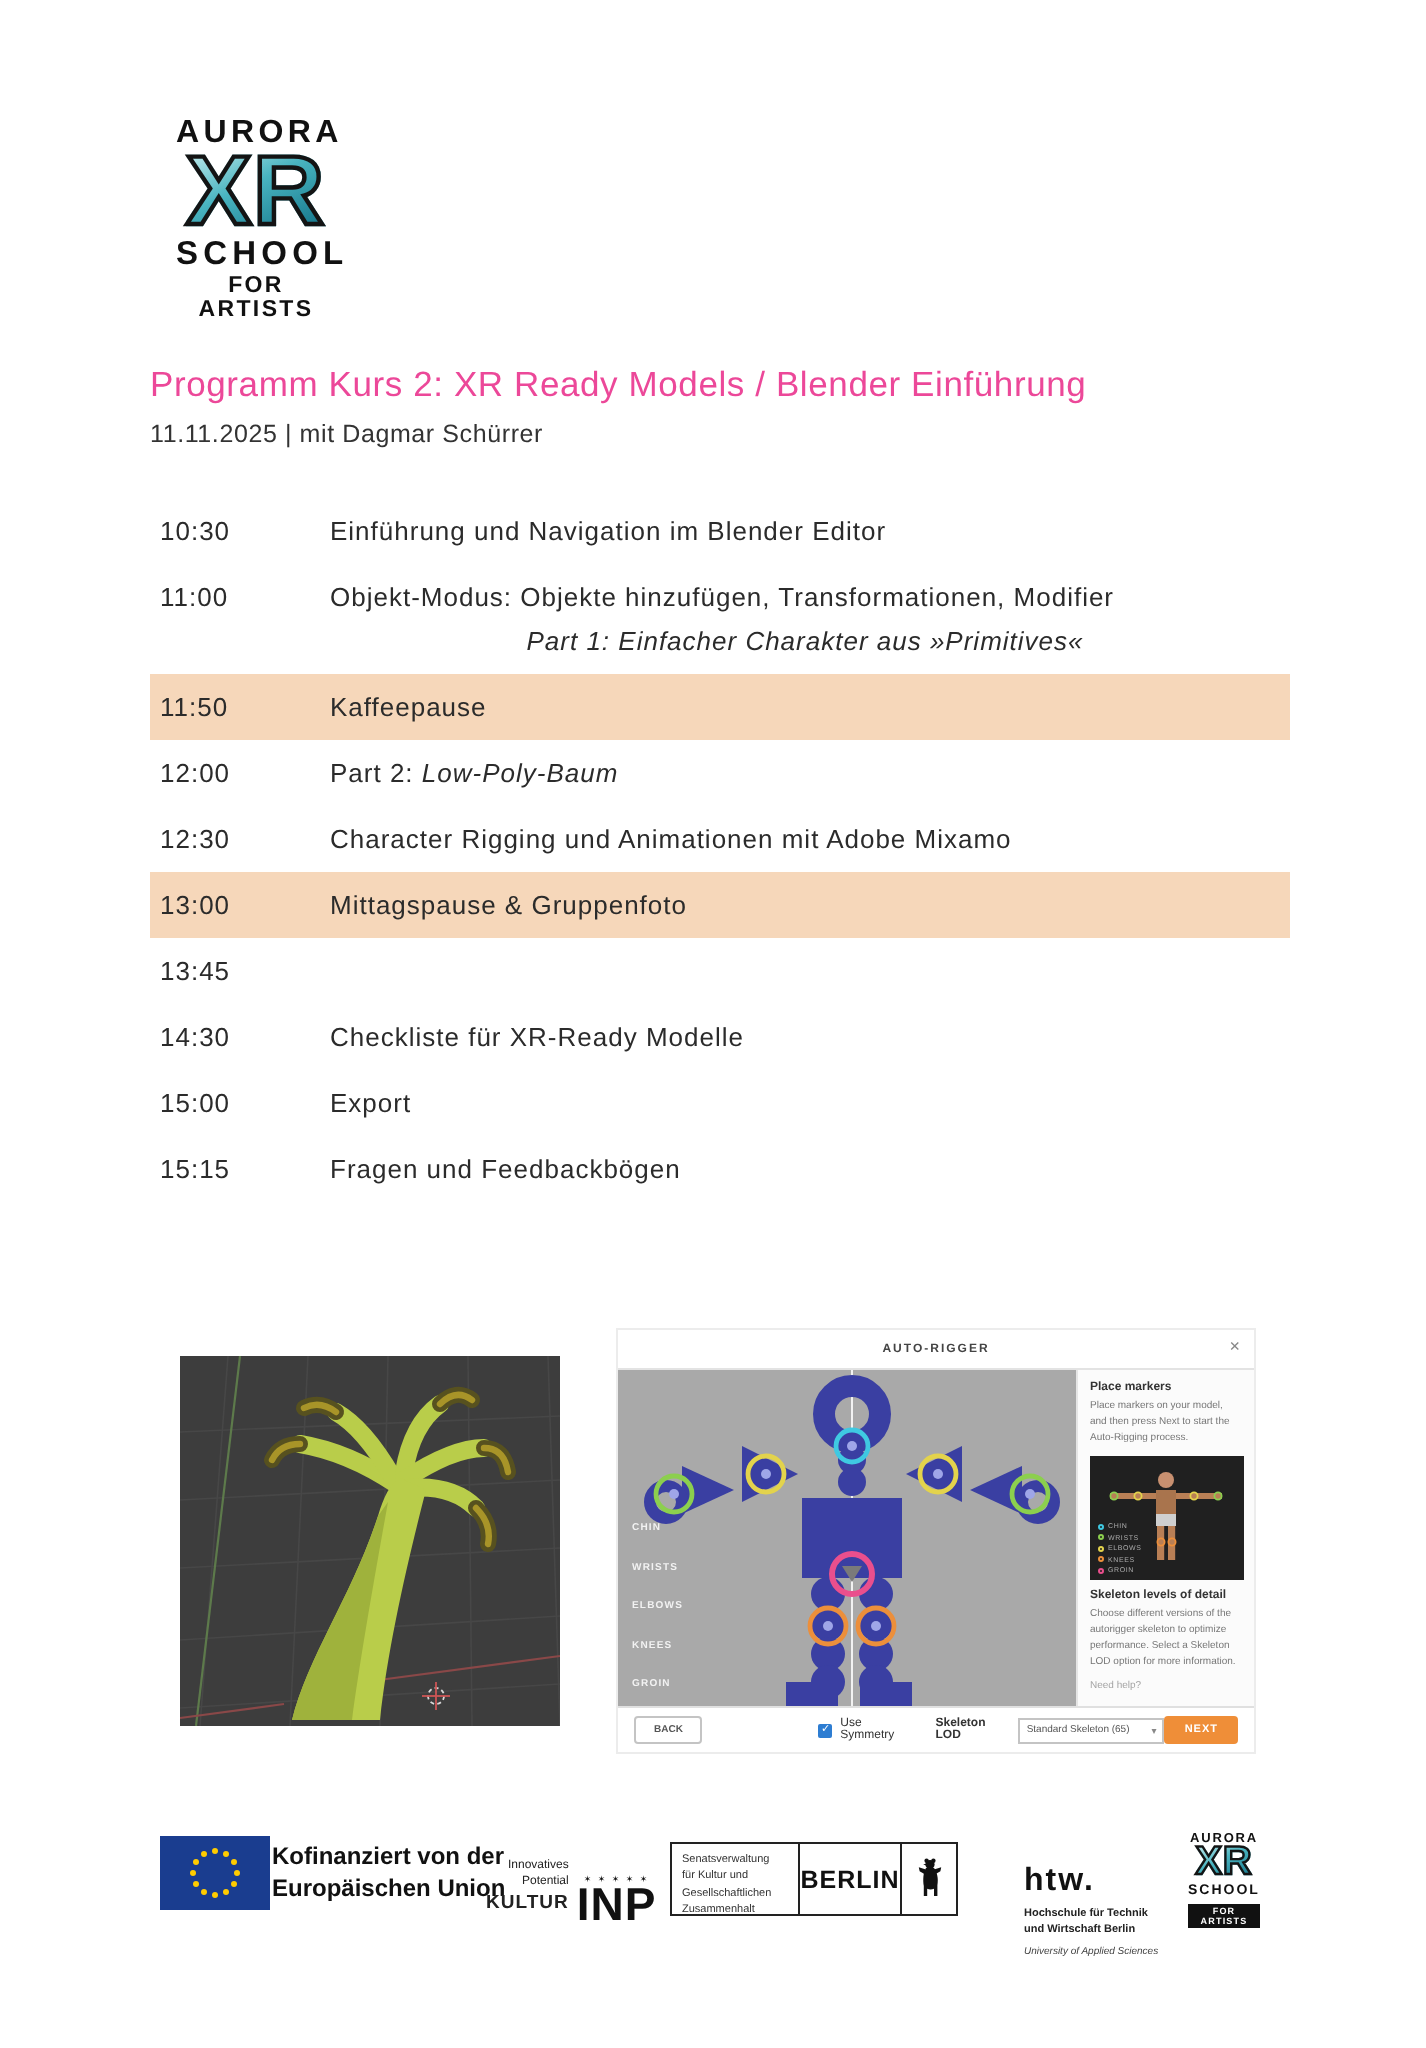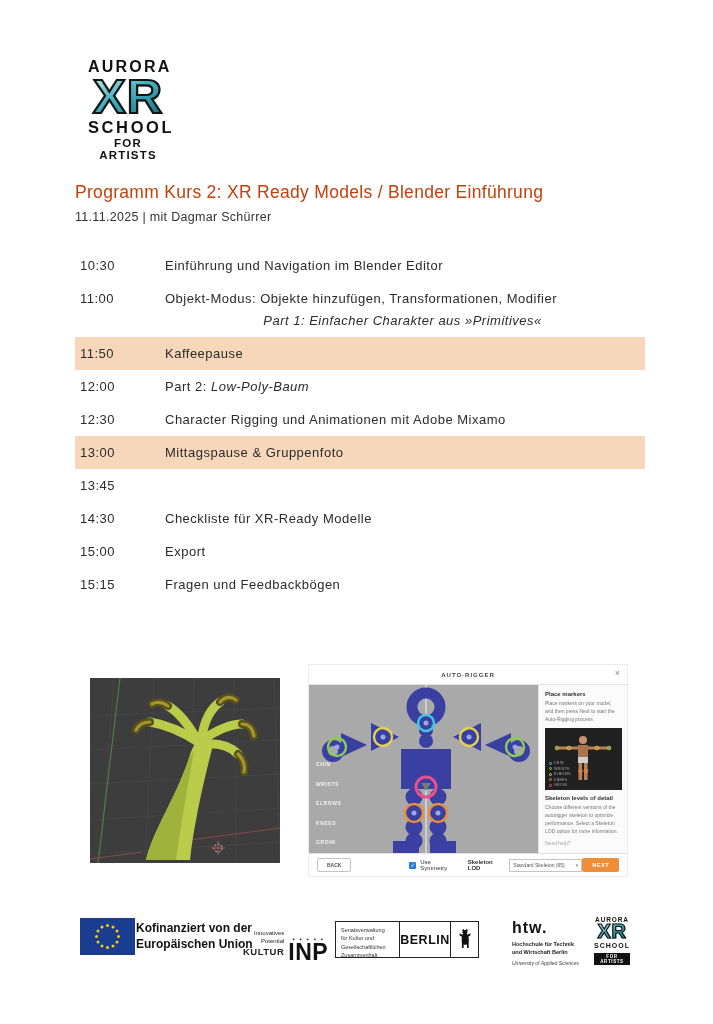--- a/index.html
+++ b/index.html
@@ -14,21 +14,21 @@
     font-weight:800; line-height:.84; display:inline-block;
     background:linear-gradient(155deg,#c4ecee 0%,#49b4c0 42%,#0f6f85 100%);
     -webkit-background-clip:text; background-clip:text; color:transparent;
   }
   .logo-xr { font-size:49px; letter-spacing:1px; -webkit-text-stroke:2.2px #141414; }
   .logo-school { font-size:16.5px; font-weight:800; letter-spacing:2.6px; margin-top:1px; }
   .logo-forartists { font-size:11.5px; font-weight:800; letter-spacing:1.2px; }
 
   
   .title-block { position:absolute; left:75px; top:182px; }
-  .doc-title { font-size:17.5px; font-weight:500; letter-spacing:.3px; color:#c2410c; }
+  .doc-title { font-size:17.5px; font-weight:500; letter-spacing:.3px; color:#ec4899; }
   .doc-subtitle { font-size:12.5px; font-weight:500; color:#333; margin-top:7px; letter-spacing:.3px; }
 
   
   .schedule { position:absolute; left:75px; top:249px; width:570px; font-size:13px; letter-spacing:.5px; }
   .srow { display:flex; align-items:flex-start; padding:9px 5px 8px 5px; line-height:16px; }
   .srow.hl { background:#f6d7ba; }
   .stime { width:85px; flex-shrink:0; }
   .sdesc { flex:1; }
   .ssub { font-style:italic; margin-top:6px;text-align:center; }
   .italic { font-style:italic; }
@@ -73,21 +73,21 @@
   .inp-block { position:absolute; left:243px; top:13px; display:flex; align-items:center; gap:4px; }
   .inp-words { text-align:right; font-size:6px; color:#222; line-height:1.35; }
   .inp-kultur { font-size:9.5px; font-weight:800; letter-spacing:.5px; }
   .inp-mark-wrap { text-align:center;margin-top:12px; }
   .inp-stars { font-size:4.5px; color:#111; letter-spacing:1px; }
   .inp-mark { font-size:23px; font-weight:800; color:#111; line-height:.9; letter-spacing:.5px; }
   .senate-box { position:absolute; left:335px; top:9px; width:144px; height:37px; border:1.3px solid #222; display:flex; background:#fff; }
   .senate-text { flex:1; padding:4px 5px; font-size:5.5px; color:#333; line-height:1.5; }
   .senate-berlin { width:52px; border-left:1.3px solid #222; border-right:1.3px solid #222; display:flex; align-items:center; justify-content:center; font-size:12.5px; font-weight:800; letter-spacing:.5px; color:#111; }
   .senate-bear { width:27px; display:flex; align-items:center; justify-content:center; }
-  .htw-block { position:absolute; left:512px; top:7px; }
+  .htw-block { position:absolute; left:512px; top:20px; }
   .htw-mark { font-size:16px; font-weight:800; color:#111; letter-spacing:1px; }
   .htw-lines { font-size:5.5px; font-weight:700; color:#222; line-height:1.5; margin-top:3px; }
   .htw-uni { font-size:5px; color:#444; margin-top:3px; font-style:italic; }
   .aurora-mini { position:absolute; left:594px; top:4px; width:36px; text-align:center; color:#111; }
   .am-aurora { font-size:6.5px; font-weight:800; letter-spacing:.9px; }
   .am-xr { font-size:20px; letter-spacing:.5px; -webkit-text-stroke:1.2px #141414; }
   .am-school { font-size:7px; font-weight:800; letter-spacing:1px; }
   .am-fa { display:inline-block; background:#111; color:#fff; font-size:4.5px; font-weight:700; letter-spacing:.6px; padding:1px 3px; margin-top:1px; }
 </style>
 </head>

